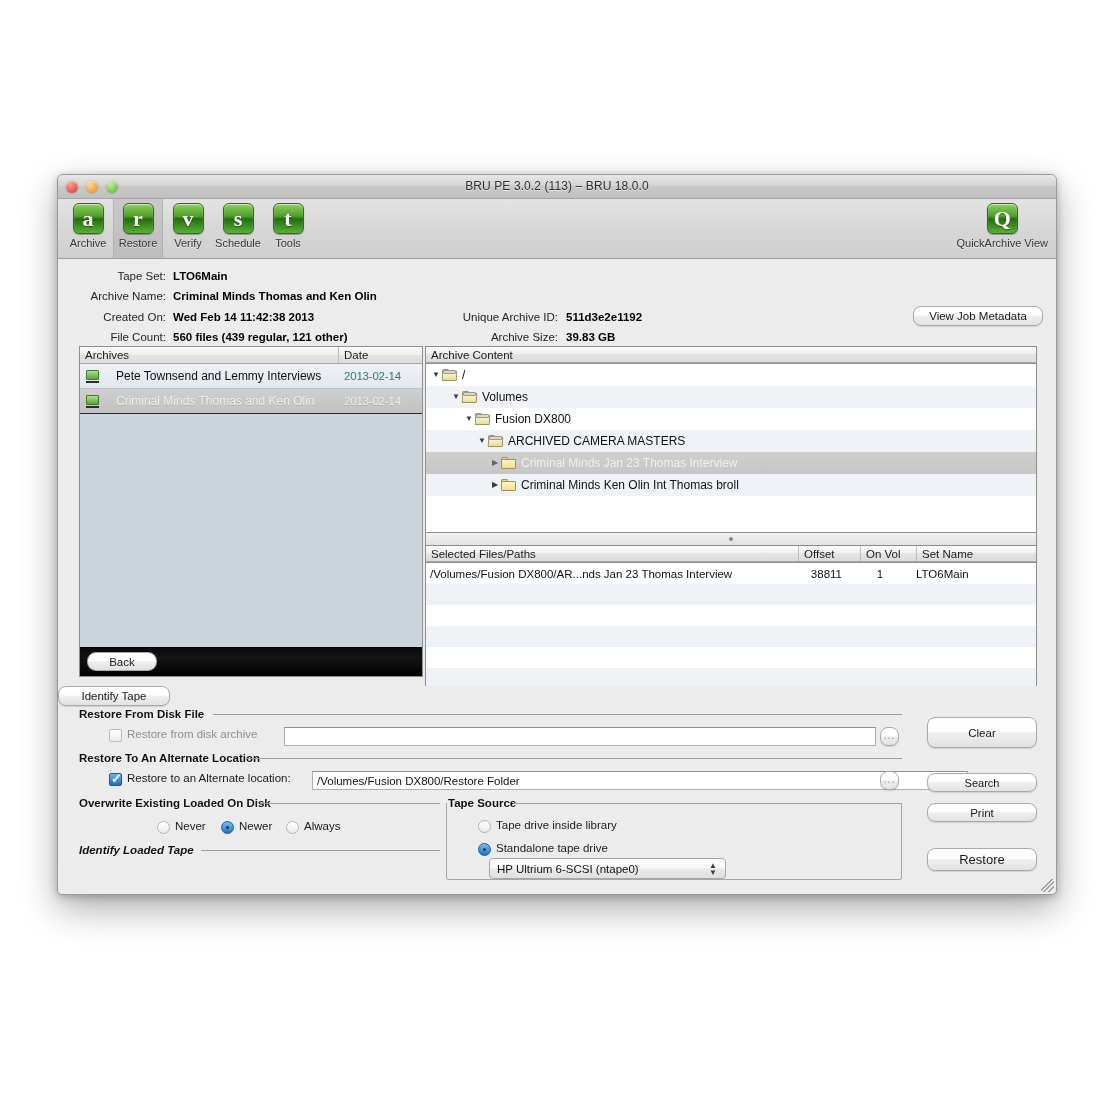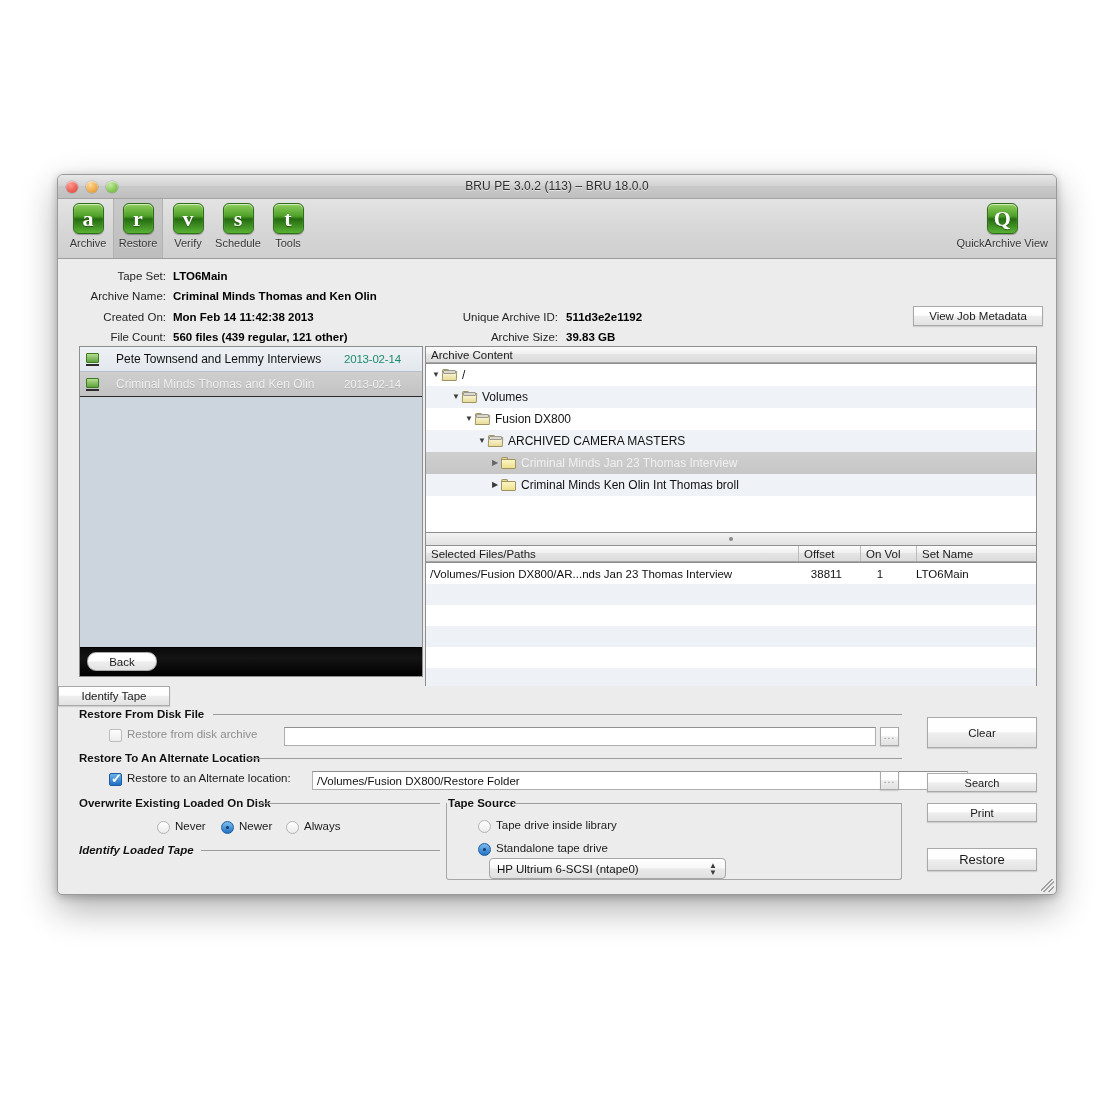--- a/index.html
+++ b/index.html
@@ -105,21 +105,21 @@
   #view-job-metadata {
     position: absolute; right: 13px; top: 47px;
     width: 130px; height: 20px;
     font-size: 11.5px;
   }
 
   
   .aqua-btn {
     background: linear-gradient(to bottom, #ffffff 0%, #fdfdfd 46%, #eeeeee 52%, #e2e2e2 100%);
     border: 1px solid #a9a9a9;
-    border-radius: 0;
+    border-radius: 8px;
     box-shadow: 0 1px 0 rgba(255,255,255,0.75) inset, 0 1px 1px rgba(0,0,0,0.12);
     color: #1a1a1a;
     display: flex; align-items: center; justify-content: center;
     cursor: default;
     box-sizing: border-box;
     text-align: center;
   }
 
   
   #lists { position: relative; height: 340px; }
@@ -384,37 +384,41 @@
   </div>
 
   <div id="infohdr">
     <div class="inf-label" style="left:0;width:108px;top:11px;">Tape Set:</div>
     <div class="inf-val" style="left:115px;top:11px;">LTO6Main</div>
 
     <div class="inf-label" style="left:0;width:108px;top:31px;">Archive Name:</div>
     <div class="inf-val" style="left:115px;top:31px;">Criminal Minds Thomas and Ken Olin</div>
 
     <div class="inf-label" style="left:0;width:108px;top:52px;">Created On:</div>
-    <div class="inf-val" style="left:115px;top:52px;">Mon Feb 14 11:42:38 2013</div>
+    <div class="inf-val" style="left:115px;top:52px;">Wed Feb 14 11:42:38 2013</div>
 
     <div class="inf-label" style="left:330px;width:170px;top:52px;">Unique Archive ID:</div>
     <div class="inf-val" style="left:508px;top:52px;">511d3e2e1192</div>
 
     <div class="inf-label" style="left:0;width:108px;top:72px;">File Count:</div>
     <div class="inf-val" style="left:115px;top:72px;">560 files (439 regular, 121 other)</div>
 
     <div class="inf-label" style="left:330px;width:170px;top:72px;">Archive Size:</div>
     <div class="inf-val" style="left:508px;top:72px;">39.83 GB</div>
 
     <div id="view-job-metadata" class="aqua-btn">View Job Metadata</div>
   </div>
 
   <div id="lists">
 
     <div id="archives-panel">
+      <div class="panel-hdr">
+        <div class="hdr-cell" style="flex:1;">Archives</div>
+        <div class="hdr-cell hdr-sep" style="width:84px;">Date</div>
+      </div>
       <div id="archives-rows">
         <div class="arch-row normal">
           <div class="arch-icon"></div>
           <div class="arch-name">Pete Townsend and Lemmy Interviews</div>
           <div class="arch-date">2013-02-14</div>
         </div>
         <div class="arch-row selected">
           <div class="arch-icon"></div>
           <div class="arch-name">Criminal Minds Thomas and Ken Olin</div>
           <div class="arch-date">2013-02-14</div>

